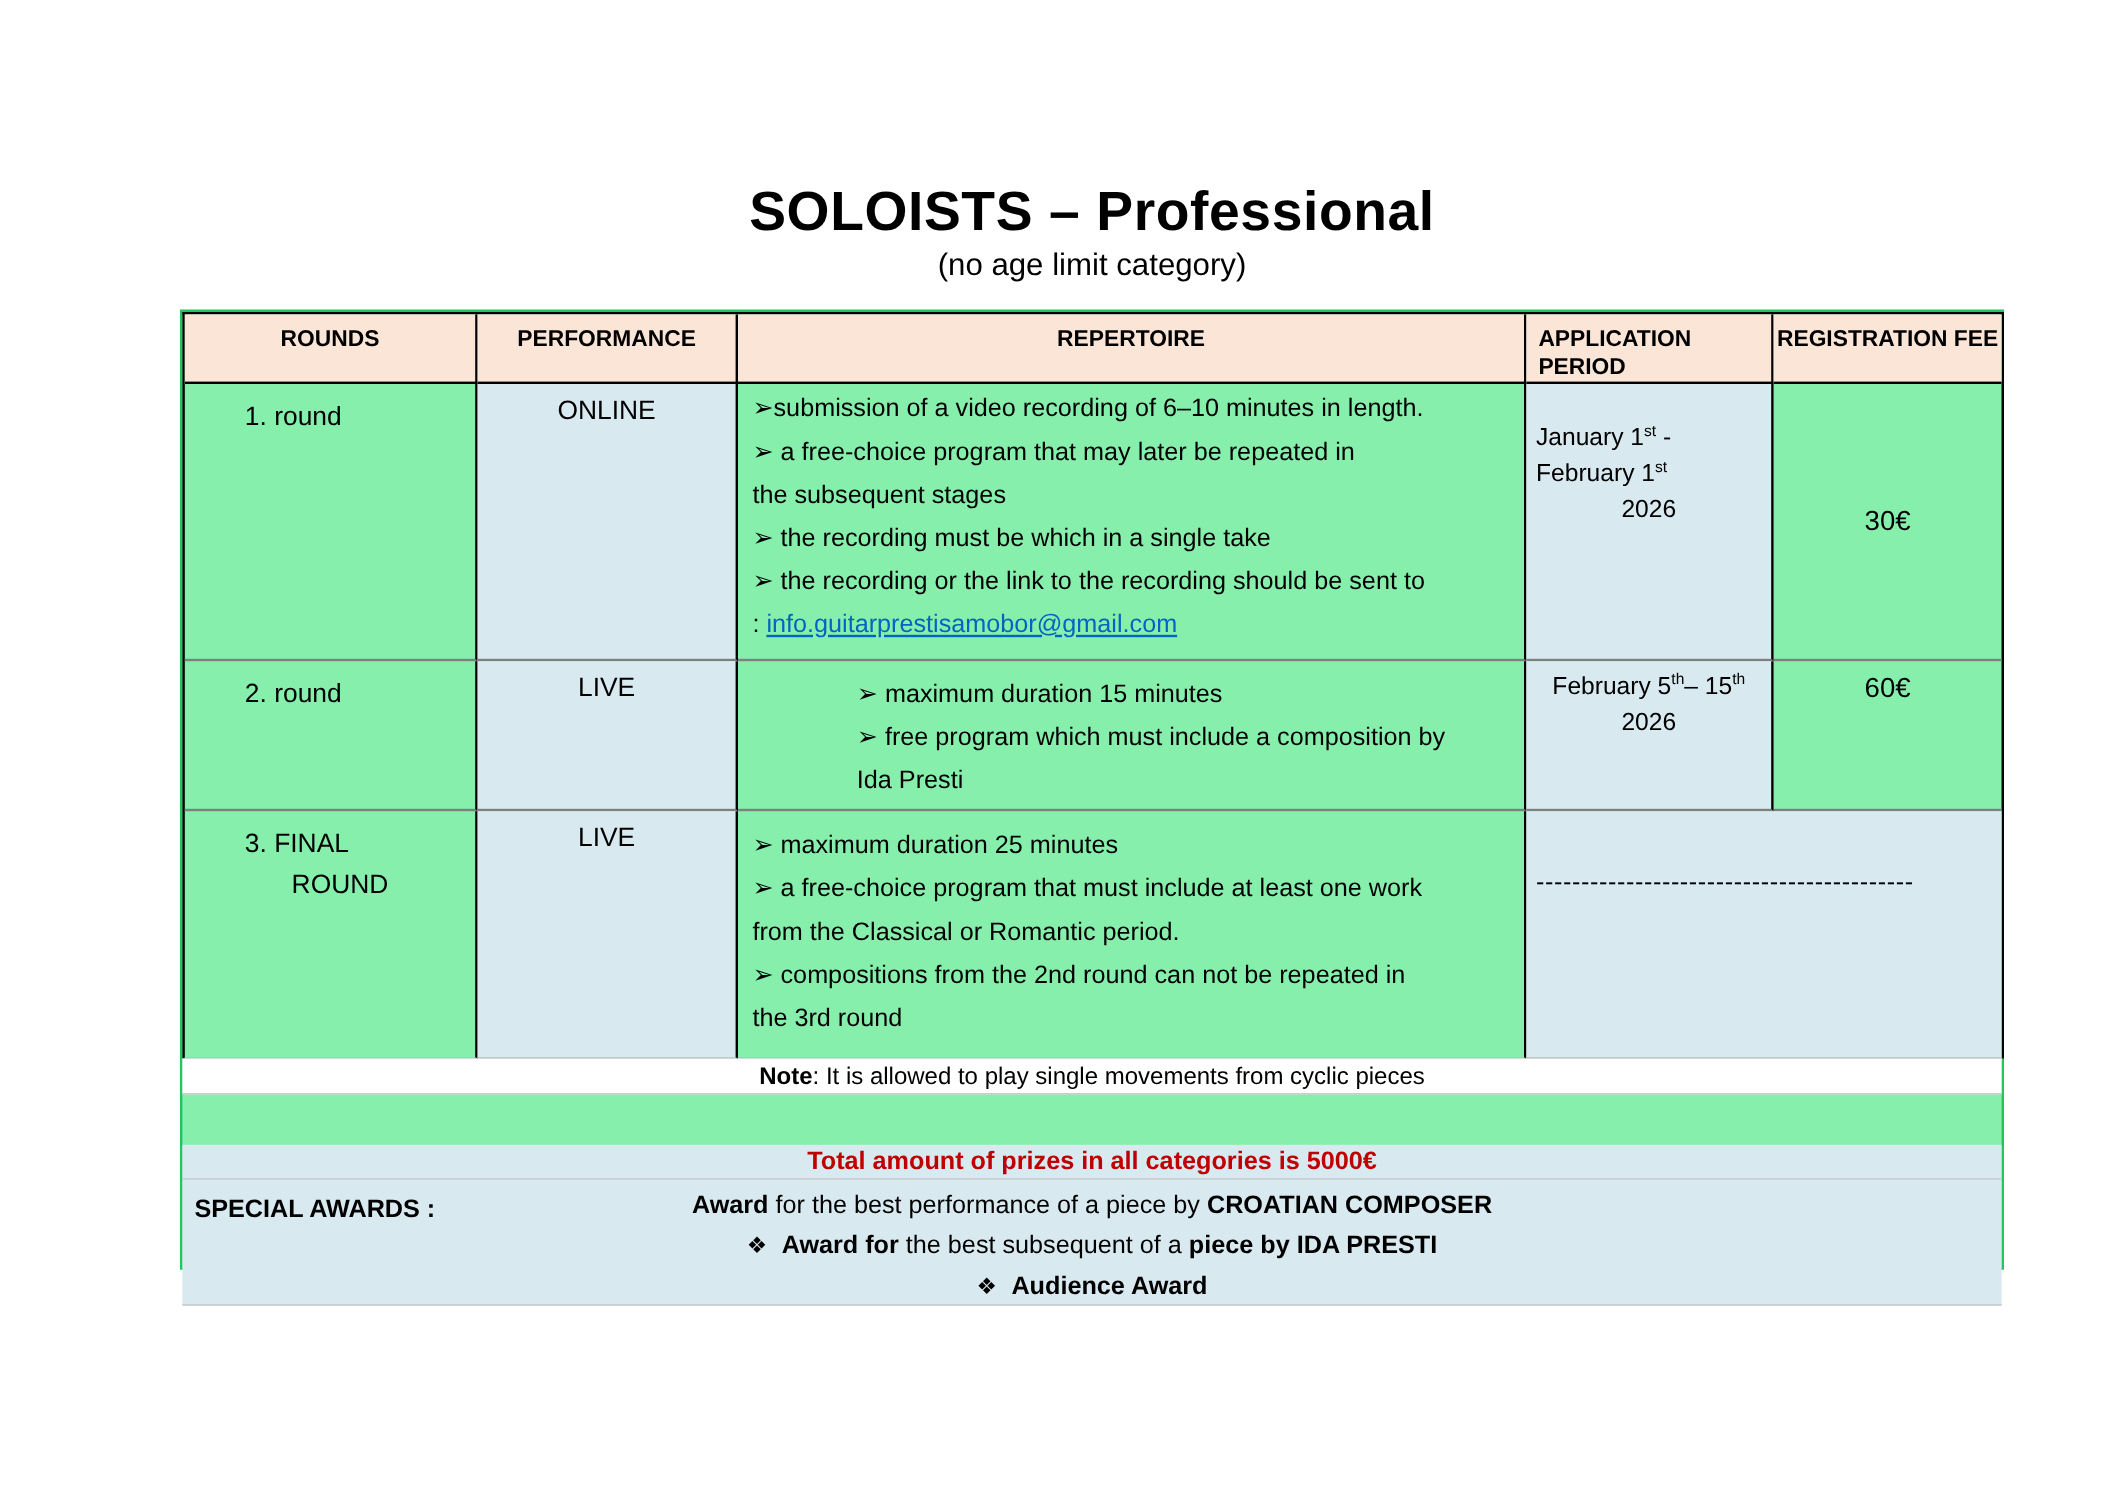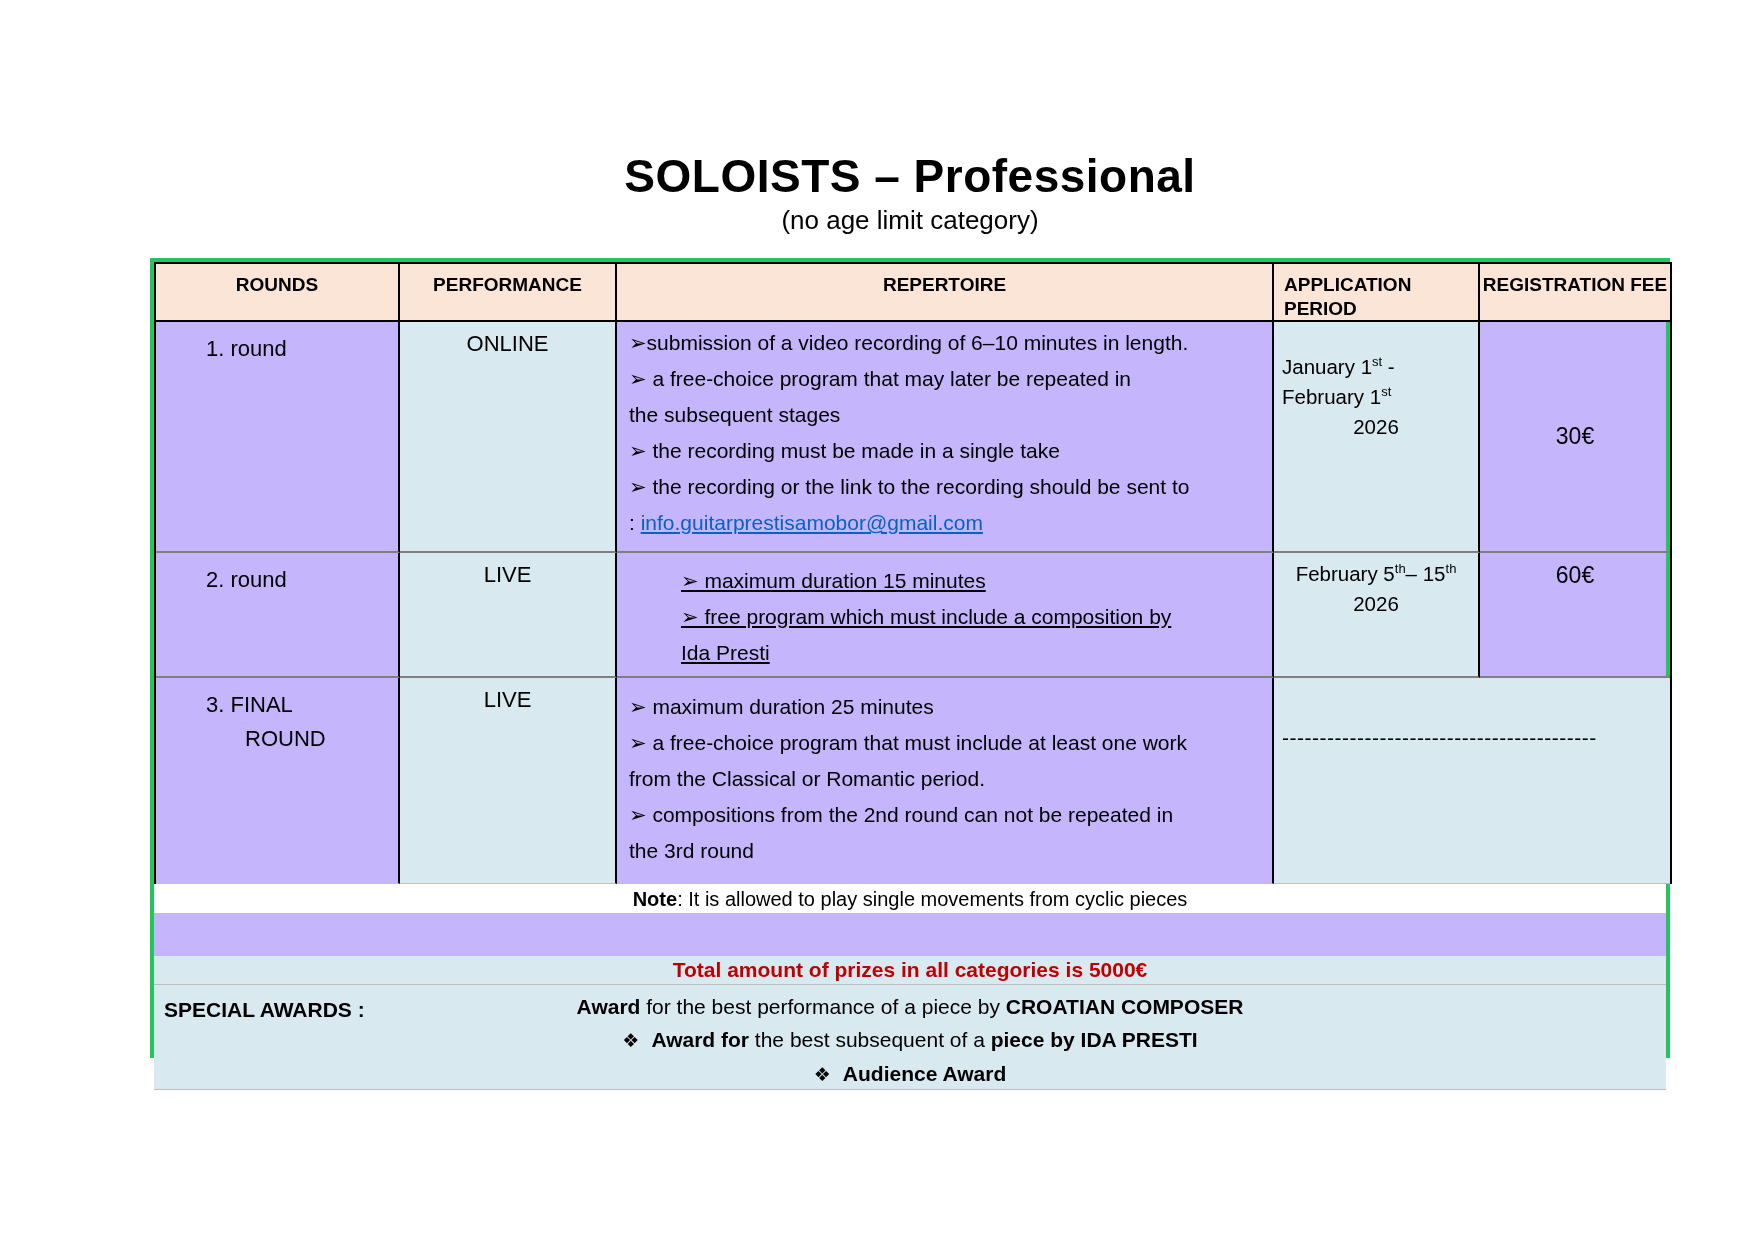--- a/index.html
+++ b/index.html
@@ -3,37 +3,37 @@
 <meta charset="utf-8">
 <style>
   html,body{margin:0;padding:0;background:#fff;}
   .page{position:relative;width:1755px;height:1116px;background:#ffffff;overflow:hidden;
         font-family:"Liberation Sans",sans-serif;color:#000;}
   .title{position:absolute;left:150px;top:150px;width:1520px;height:52px;line-height:52px;
          text-align:center;font-size:46px;font-weight:bold;letter-spacing:0.5px;}
   .subtitle{position:absolute;left:150px;top:204px;width:1520px;height:32px;line-height:32px;
          text-align:center;font-size:26px;}
   .frame{position:absolute;left:150px;top:258px;width:1520px;height:800px;
-         border:4px solid #22c55e;box-sizing:border-box;background:#c4b5fd;}
+         border:2px solid #22c55e;box-sizing:border-box;background:#86efac;}
   .maintable{display:grid;grid-template-columns:244px 217px 657px 206px 190px;
          grid-template-rows:58px 231px 125px 206px;
          border-top:2px solid #000;border-left:2px solid #000;border-right:2px solid #000;
          box-sizing:border-box;width:1518px;}
   .cell{box-sizing:border-box;overflow:hidden;}
   .vb{border-right:2px solid #000;}
   .hb-head{border-bottom:2px solid #000;}
   .hb-row{border-bottom:2px solid #7f7f7f;}
   .hb-last{border-bottom:1px solid #bfbfbf;}
   .hcell{background:#fbe5d6;font-weight:bold;font-size:19px;padding-top:9px;text-align:center;line-height:24px;}
   .hcell.left{text-align:left;padding-left:10px;}
   .blue{background:#d9e9f0;}
   .roundcell{font-size:22px;padding:10px 0 0 50px;line-height:34px;}
   .perfcell{font-size:22px;text-align:center;padding-top:9px;}
   .repcell{font-size:21px;line-height:36px;padding:3px 8px 0 12px;}
-  .repcell.indent{padding-left:64px;padding-top:10px;text-decoration:underline;}
+  .repcell.indent{padding-left:99px;padding-top:10px;}
   .repcell.r3{padding-top:11px;}
   .email-line{white-space:nowrap;}
   .email-link{color:#0563c1;text-decoration:underline;cursor:pointer;}
   .periodcell{font-size:20.5px;line-height:30px;padding:30px 8px 0 8px;}
   .periodcell .center,.pcenter{text-align:center;}
   .periodcell2{font-size:20.5px;line-height:30px;display:flex;flex-direction:column;
          justify-content:flex-start;text-align:center;padding:6px 6px;}
   sup{font-size:13px;line-height:0;}
   .feecell{font-size:23px;}
   .fee1{display:flex;align-items:center;justify-content:center;}
@@ -68,21 +68,21 @@
       <div class="cell hcell vb hb-head">REPERTOIRE</div>
       <div class="cell hcell left vb hb-head">APPLICATION PERIOD</div>
       <div class="cell hcell hb-head">REGISTRATION FEE</div>
 
       <div class="cell roundcell vb hb-row">1.  round</div>
       <div class="cell perfcell blue vb hb-row">ONLINE</div>
       <div class="cell repcell vb hb-row">
         <div>➢submission of a video recording of 6–10 minutes in length.</div>
         <div>➢ a free-choice program that may later be repeated in</div>
         <div>the subsequent stages</div>
-        <div>➢ the recording must be made in a single take</div>
+        <div>➢ the recording must be which in a single take</div>
         <div>➢ the recording or the link to the recording should be sent to</div>
         <div class="email-line"><span>: </span><a class="email-link">info.guitarprestisamobor@gmail.com</a></div>
       </div>
       <div class="cell periodcell blue vb hb-row">
         <div><span>January 1</span><sup>st</sup><span> -</span></div>
         <div><span>February 1</span><sup>st</sup></div>
         <div class="center">2026</div>
       </div>
       <div class="cell feecell fee1 hb-row">30€</div>
 

